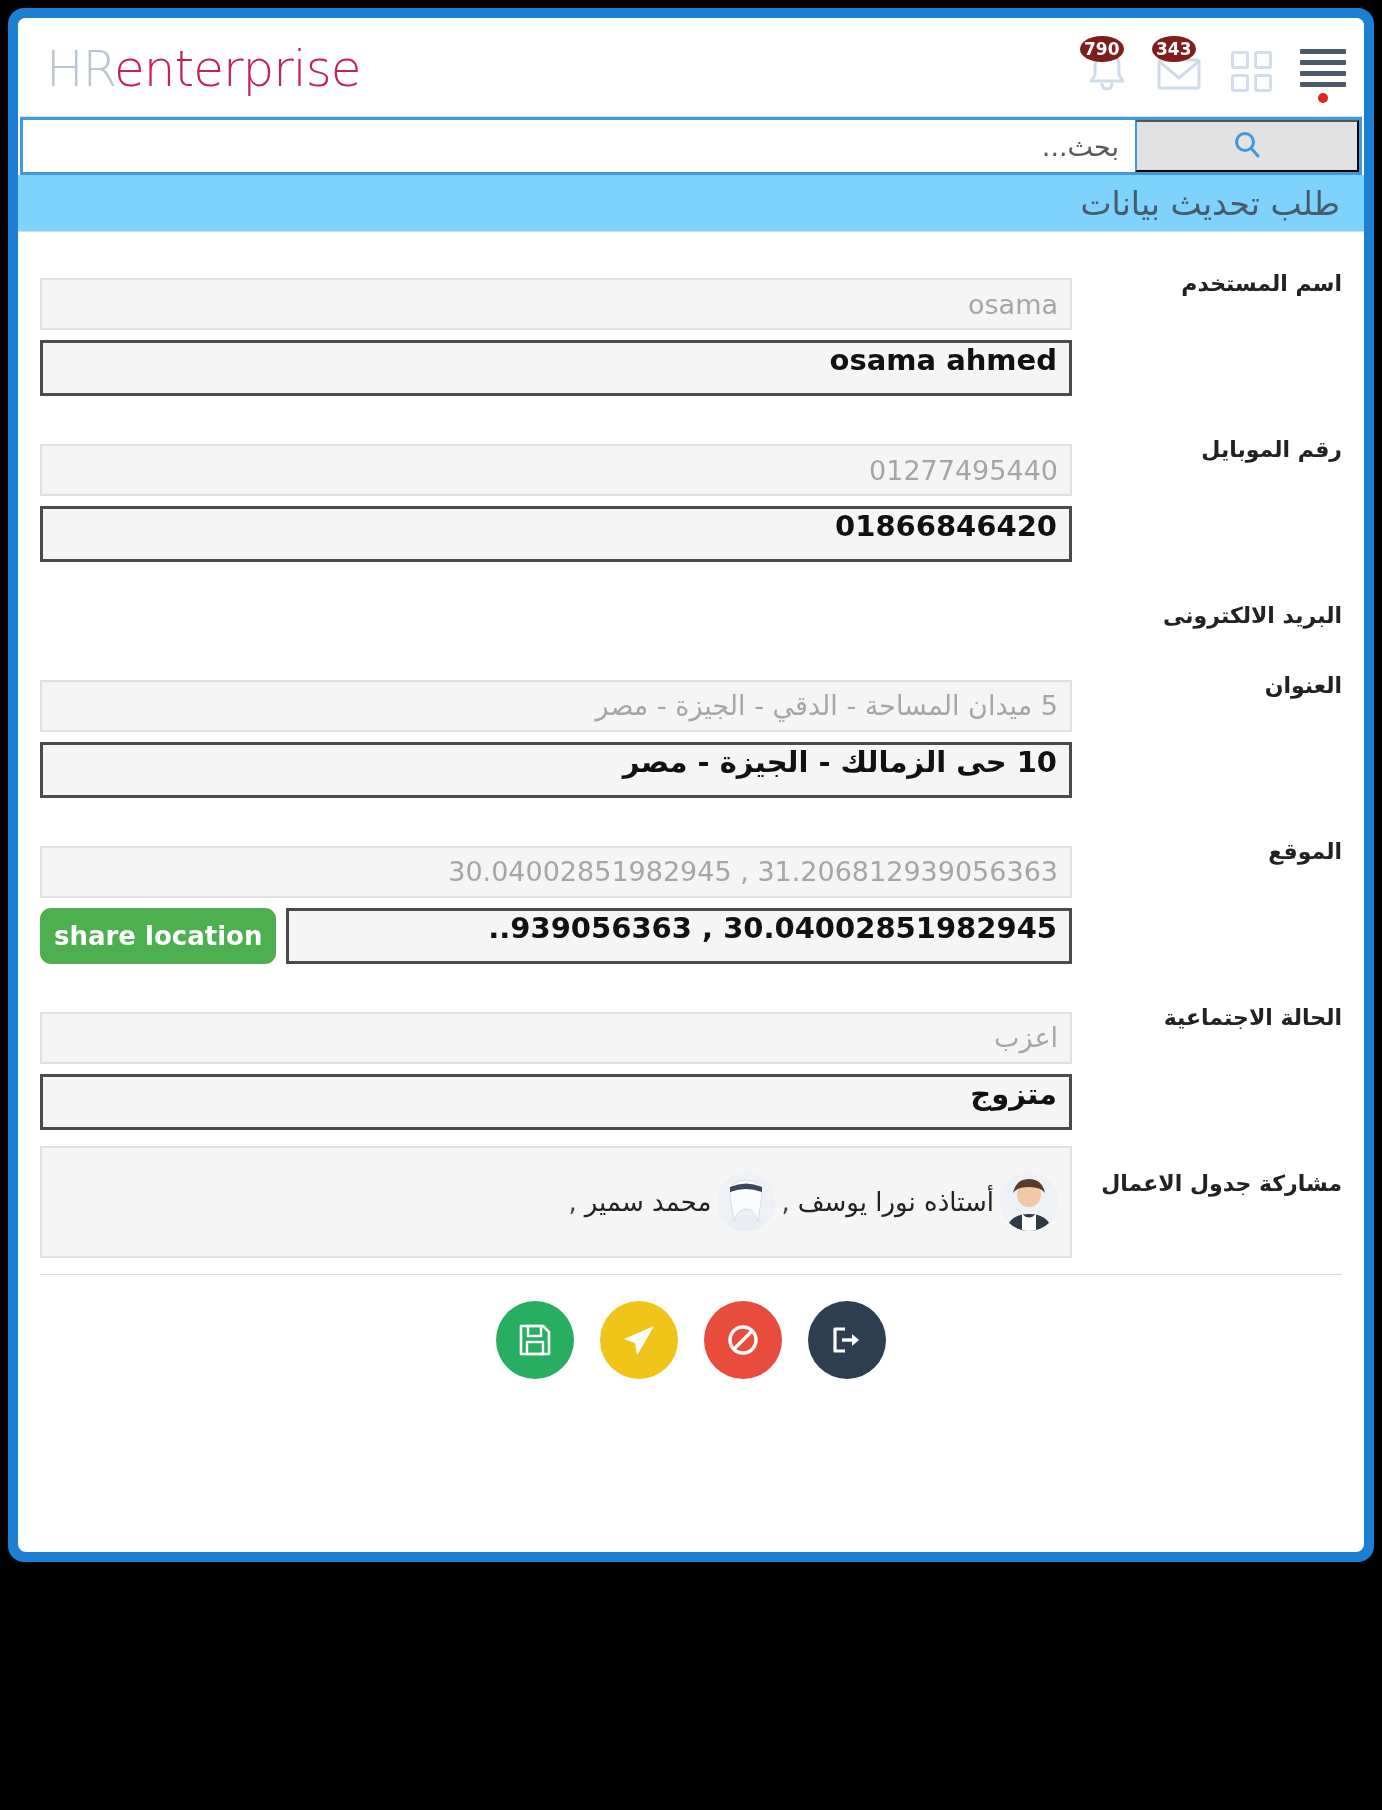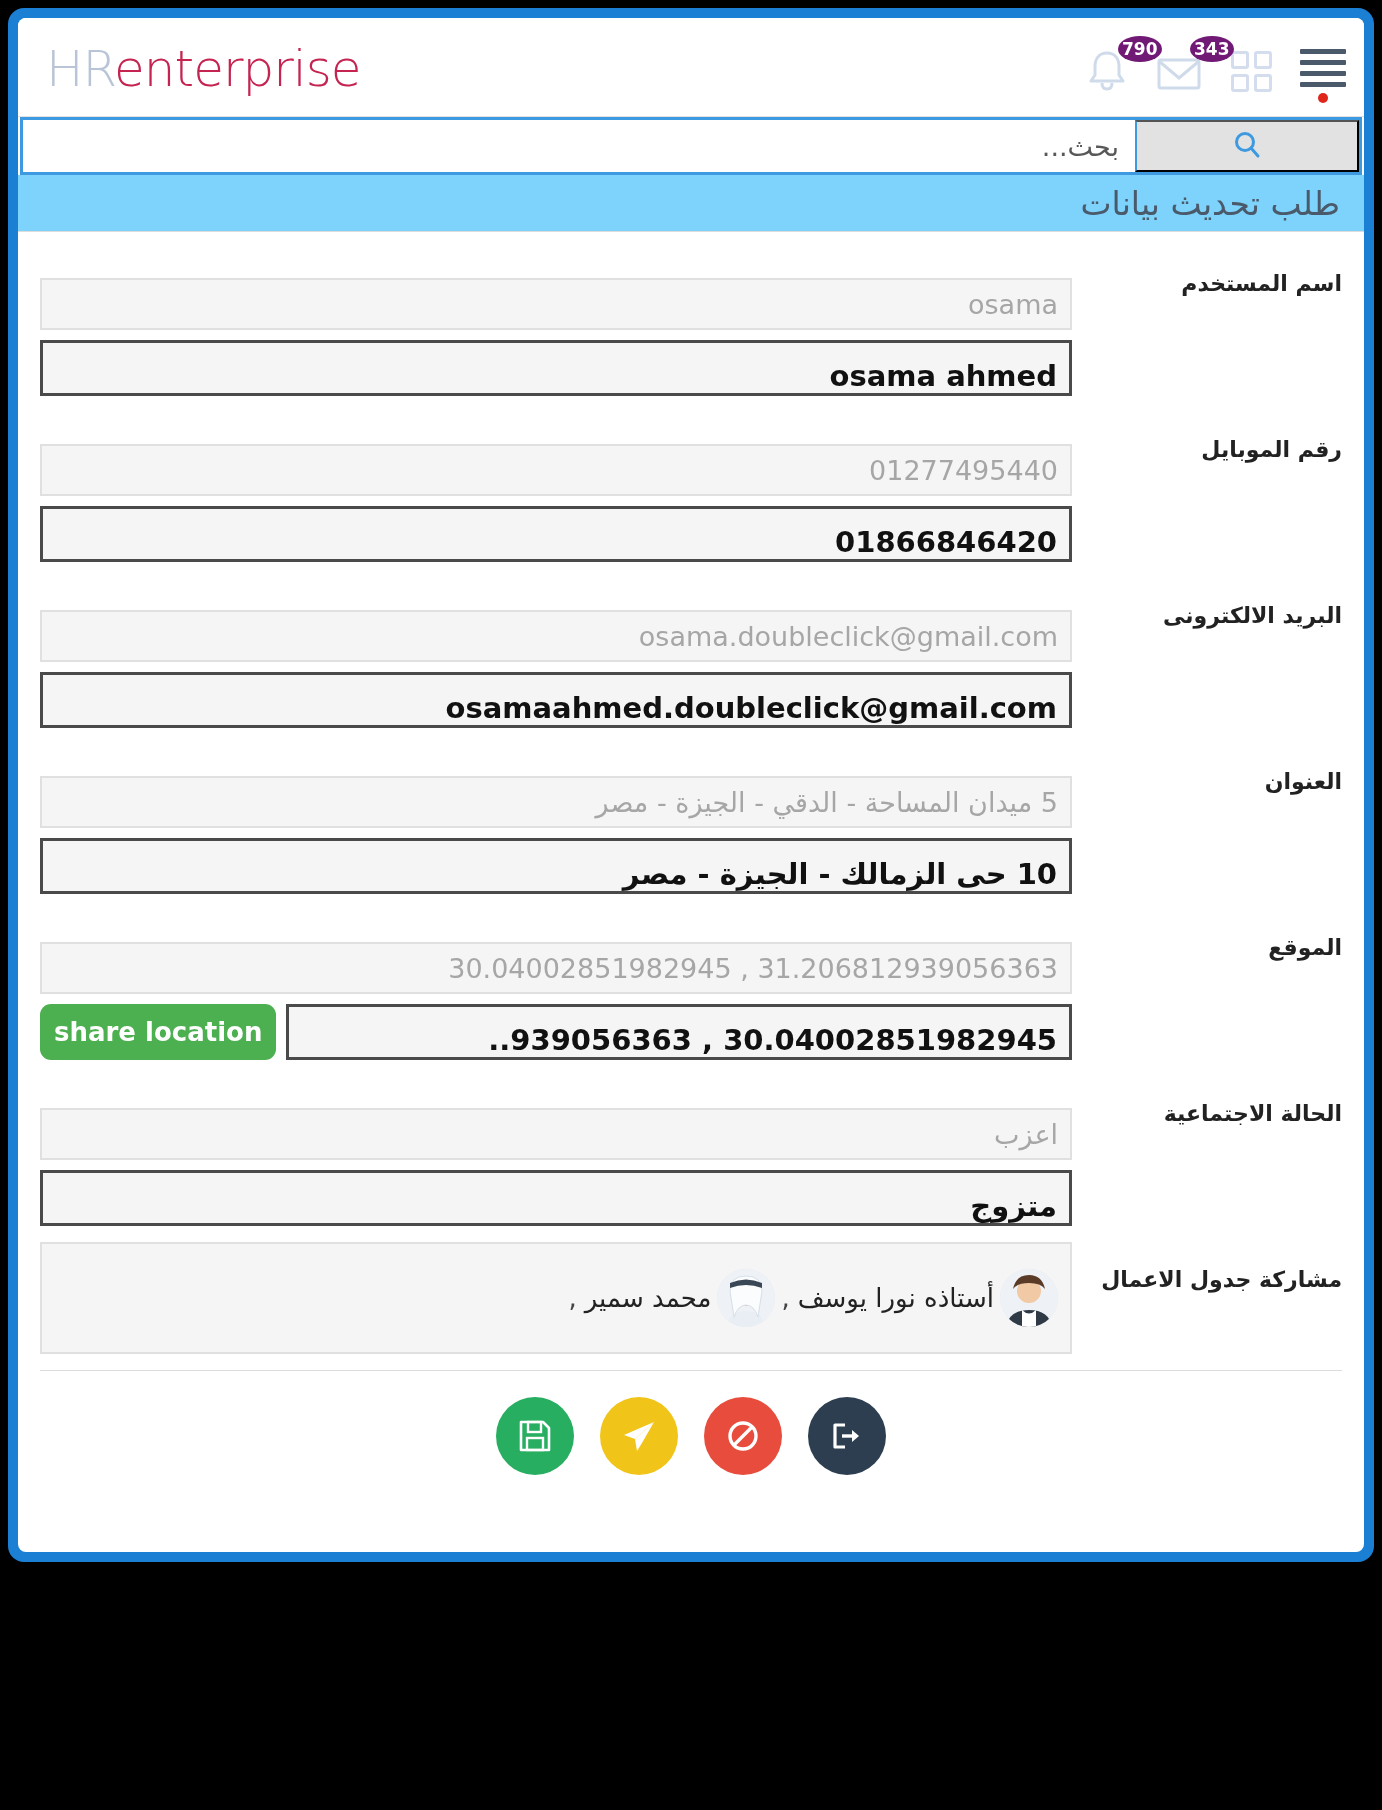--- a/index.html
+++ b/index.html
@@ -80,30 +80,29 @@
     justify-content: center;
   }
   .badge {
     position: absolute;
     top: 0px;
     left: -4px;
     min-width: 26px;
     height: 26px;
     padding: 0 4px;
     border-radius: 50%;
-    background: #701a75;
+    background: #7f1d1d;
     color: #ffffff;
     font-size: 17px;
     font-weight: bold;
     line-height: 26px;
     text-align: left;
     box-sizing: border-box;
     z-index: 3;
     direction: ltr;
-    margin-left: 38px;
   }
   .grid-icon {
     display: grid;
     grid-template-columns: 18px 18px;
     grid-template-rows: 18px 18px;
     gap: 5px;
   }
   .grid-icon i {
     display: block;
     border: 3px solid #d3dded;
@@ -233,21 +232,21 @@
     font-weight: normal;
     direction: rtl;
     margin-top: 32px;
   }
   .fld-new {
     height: 56px;
     background: #f5f5f5;
     border: 3px solid #4a4a4a;
     box-sizing: border-box;
     display: flex;
-    align-items: flex-end;
+    align-items: flex-start;
     justify-content: flex-start;
     padding: 0 12px;
     font-size: 29px;
     color: #111;
     font-weight: bold;
     overflow: hidden;
     white-space: nowrap;
     direction: rtl;
   }
   .ltr-val { direction: ltr; justify-content: flex-end; width: 100%; display:flex; align-items:center; }
@@ -437,32 +436,20 @@
           <div class="fld-new">
             <span class="ltr-val">
                 <span class="ltr-val-inner">01866846420</span>
               </span>
           </div>
         </div>
       </div>
 
       <div class="row">
         <div class="label">البريد الالكترونى</div>
-        <div class="fields">
-          <div class="fld-old">
-            <span class="ltr-val">
-                <span class="ltr-val-inner">osama.doubleclick@gmail.com</span>
-              </span>
-          </div>
-          <div class="fld-new">
-            <span class="ltr-val">
-                <span class="ltr-val-inner">osamaahmed.doubleclick@gmail.com</span>
-              </span>
-          </div>
-        </div>
       </div>
 
       <div class="row">
         <div class="label">العنوان</div>
         <div class="fields">
           <div class="fld-old">5 ميدان المساحة - الدقي - الجيزة - مصر</div>
           <div class="fld-new">10 حى الزمالك - الجيزة - مصر</div>
         </div>
       </div>
 

